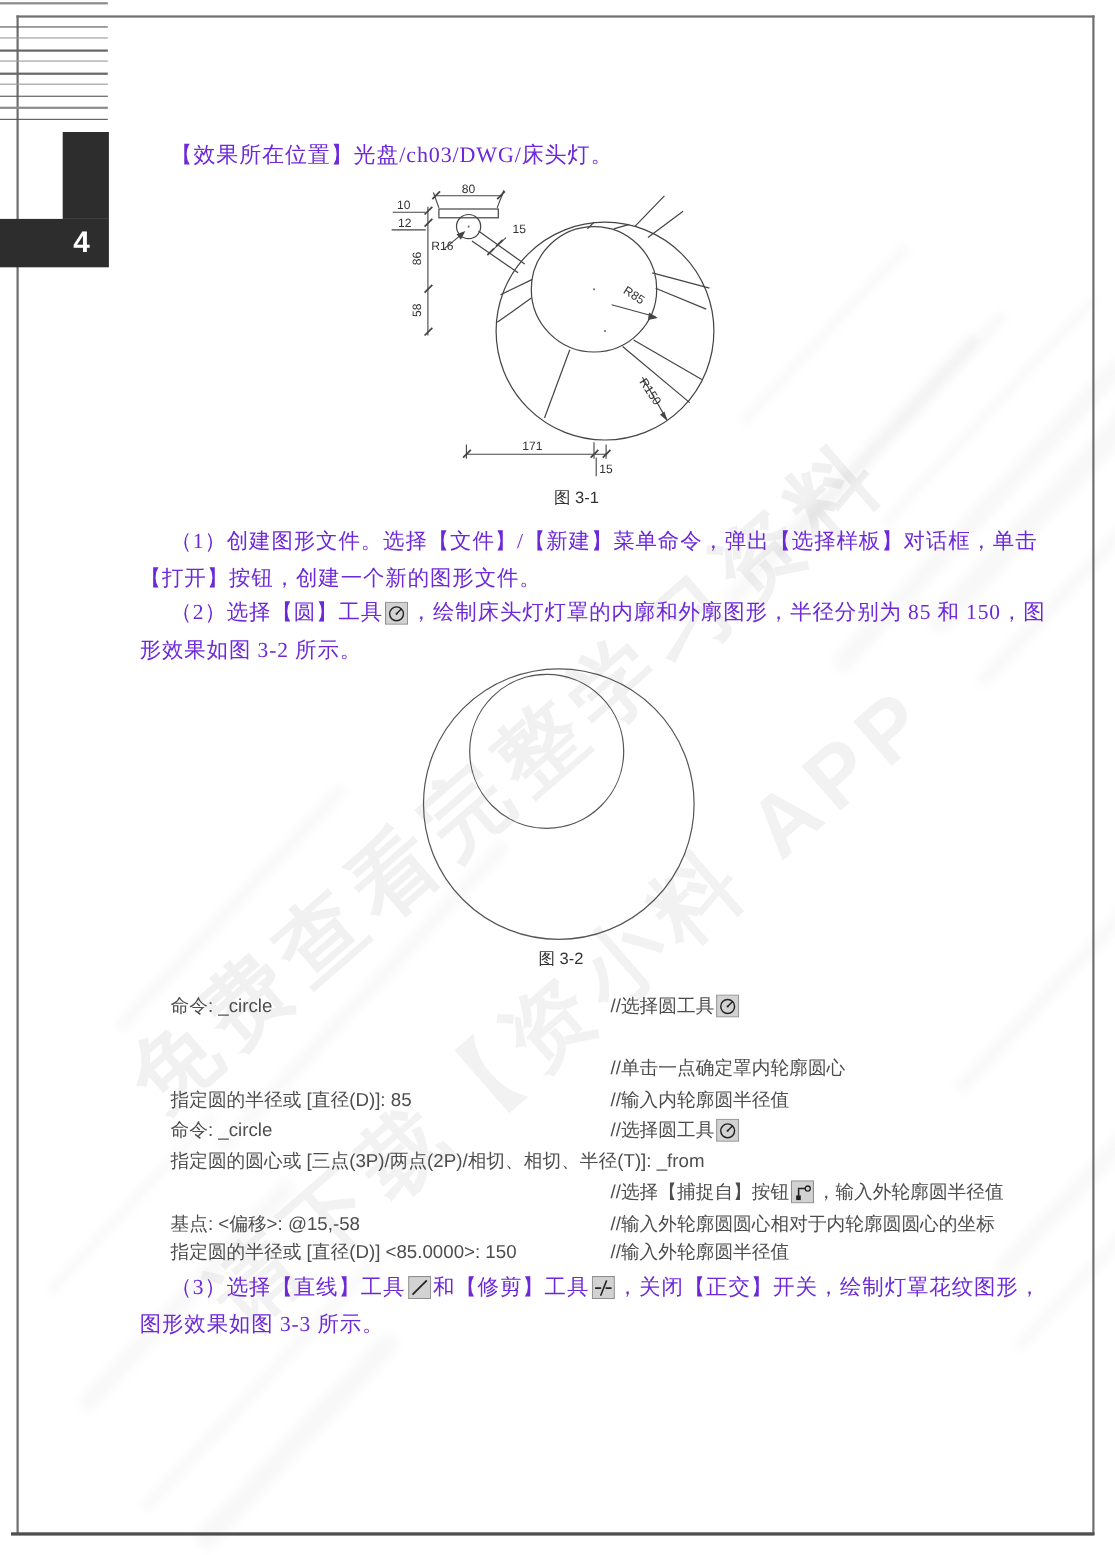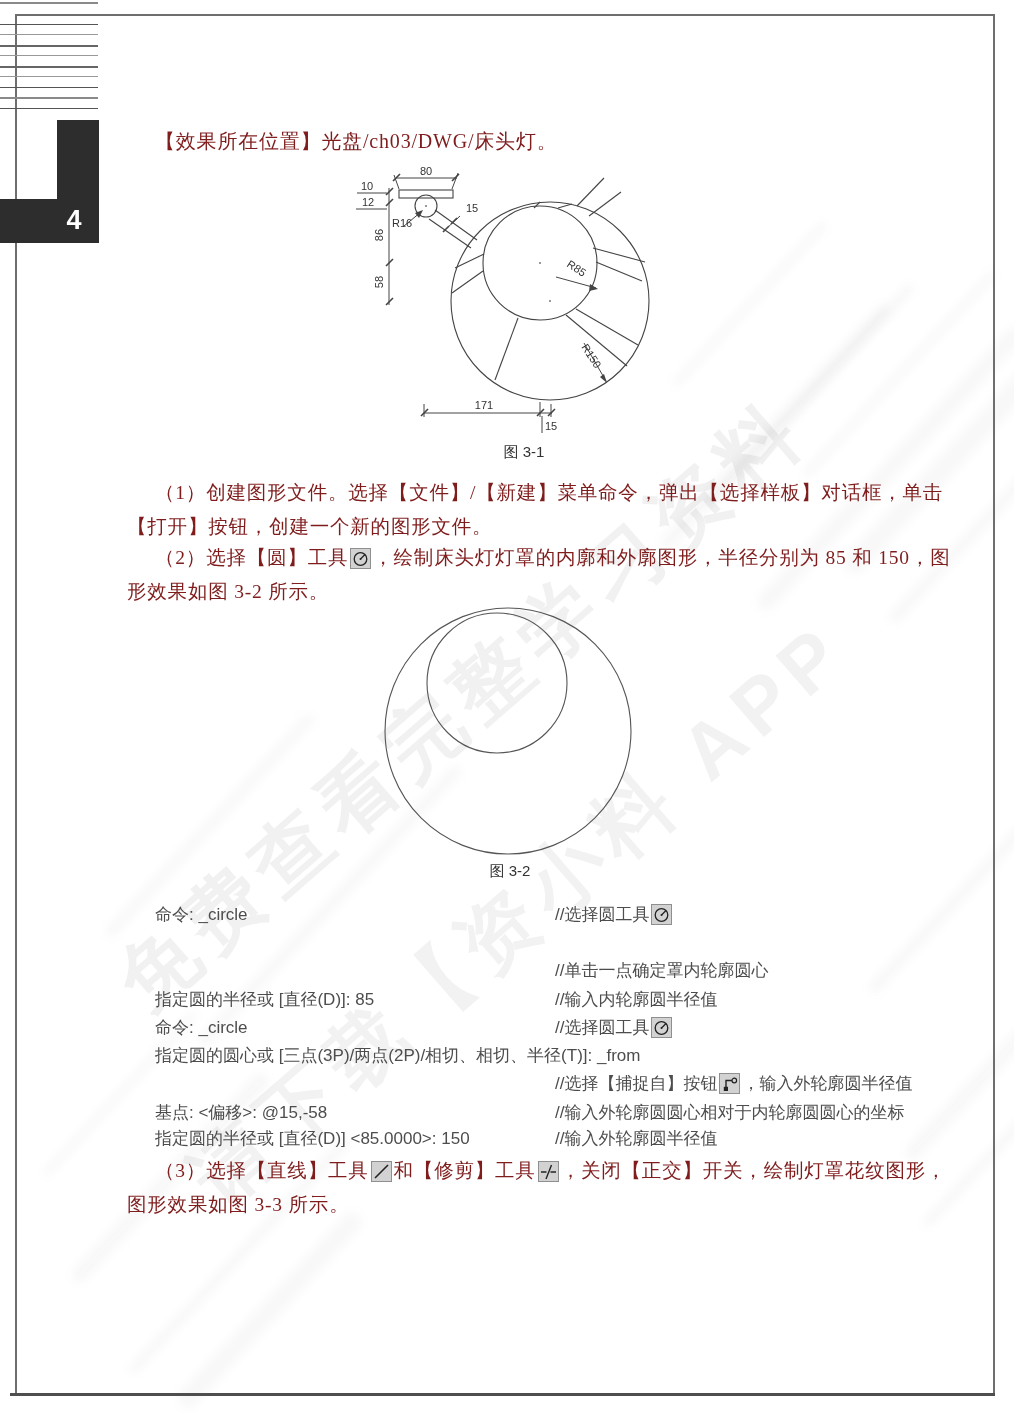--- a/index.html
+++ b/index.html
@@ -11,21 +11,21 @@
   .blk{position:absolute;background:#2d2d2d;z-index:4;}
   .pagenum{position:absolute;left:58px;top:205px;width:32px;text-align:center;
            font-family:"Liberation Sans",sans-serif;font-weight:bold;font-size:27px;color:#fff;z-index:5;}
   
   .wm{position:absolute;white-space:nowrap;font-family:"Liberation Sans",sans-serif;font-weight:700;
       color:rgba(40,40,40,0.065);letter-spacing:10px;font-size:78px;transform-origin:0 0;z-index:1;}
   .streak{position:absolute;background:rgba(110,110,110,0.05);border-radius:20px;
           filter:blur(4px);transform:rotate(-47deg);z-index:0;}
   
   .body-line{position:absolute;font-size:19.5px;letter-spacing:0.8px;line-height:30px;
-             white-space:nowrap;z-index:3;color:#7f1d1d;}
+             white-space:nowrap;z-index:3;color:#6d28d9;}
   .caption{position:absolute;font-family:"Liberation Sans","DejaVu Sans",sans-serif;font-size:15px;
            color:#333;z-index:3;text-align:center;width:80px;}
   .cmd-row{position:absolute;left:155px;width:790px;height:24px;z-index:3;
            font-family:"Liberation Sans","DejaVu Sans",sans-serif;font-size:17px;color:#4d4d4d;white-space:nowrap;}
   .cmd-left{position:absolute;left:0;top:0;}
   .cmd-right{position:absolute;left:400px;top:0;}
   .tool-icon{display:inline-block;width:21px;height:21px;vertical-align:-5px;margin:0 2px;}
   svg.fig{position:absolute;z-index:3;}
   svg text{font-family:"Liberation Sans","DejaVu Sans",sans-serif;fill:#333;}
 </style>

